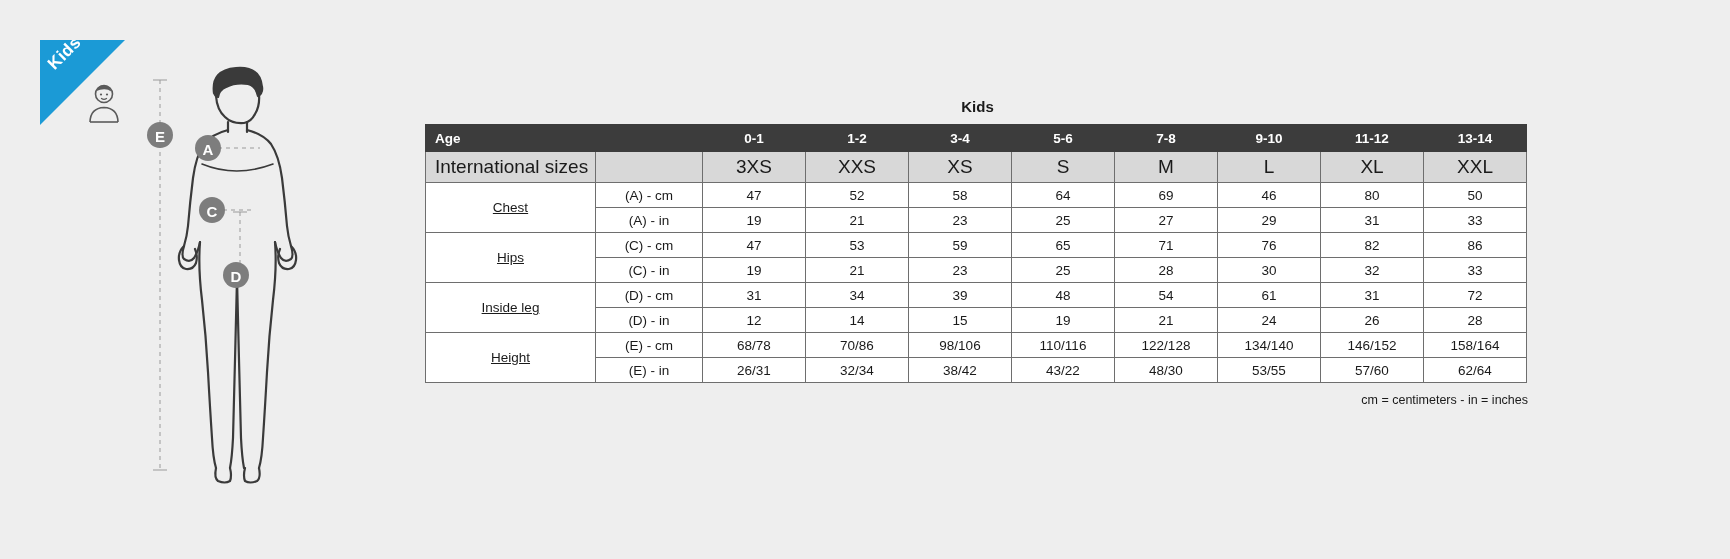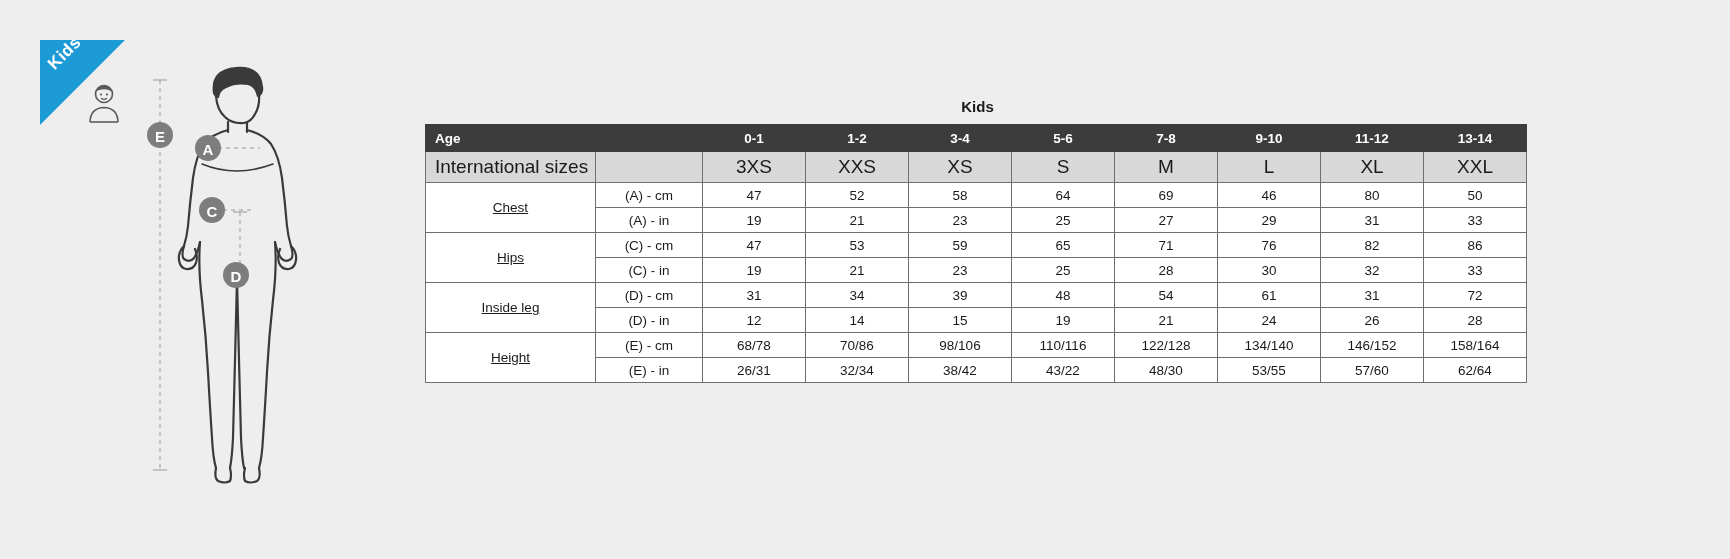--- a/index.html
+++ b/index.html
@@ -364,13 +364,14 @@
         <td>38/42</td>
         <td>43/22</td>
         <td>48/30</td>
         <td>53/55</td>
         <td>57/60</td>
         <td>62/64</td>
       </tr>
     </tbody>
   </table>
 
+  <div id="footnote">cm = centimeters - in = inches</div>
 </div>
 
 </body></html>

